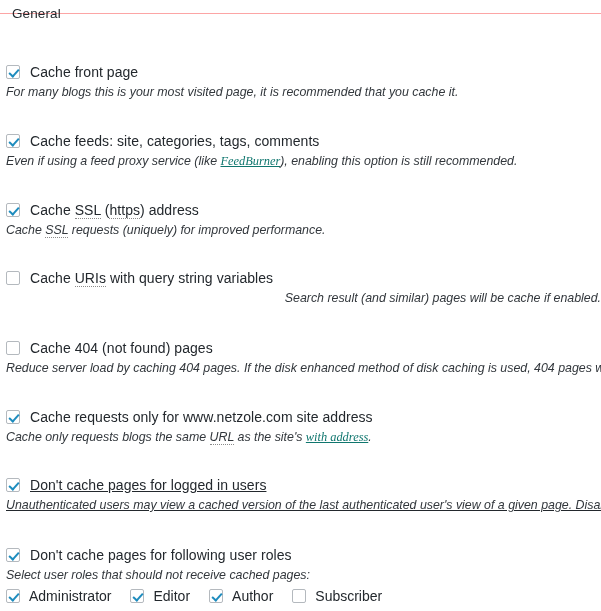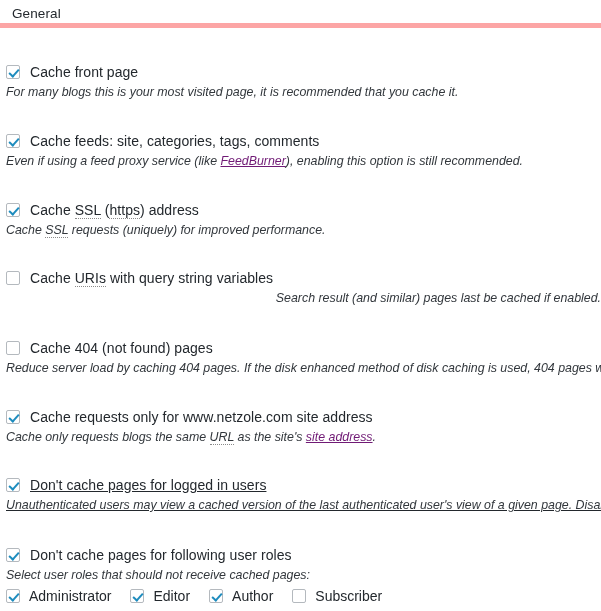--- a/index.html
+++ b/index.html
@@ -11,24 +11,24 @@
     height: 611px;
     background: #ffffff;
     font-family: "Liberation Sans", sans-serif;
     color: #23282d;
     overflow: hidden;
     position: relative;
   }
 
   
   .panel-header {
-    height: 28px;
+    height: 14px;
     box-sizing: border-box;
     padding: 4px 0 0 12px;
-    border-bottom: 5px solid #fca5a5;
+    border-bottom: 1px solid #fca5a5;
   }
   .panel-title {
     font-size: 13.5px;
     font-weight: 400;
     color: #23282d;
     line-height: 19px;
     letter-spacing: 0.1px;
   }
 
   
@@ -96,23 +96,24 @@
   }
   .cb.focused::after {
     border-color: #2a7ec4;
   }
 
   
   .abbr {
     border-bottom: 1px dotted #8a8a8a;
   }
   .lnk {
-    color: #701a75;
+    color: #0f766e;
     text-decoration: underline;
     cursor: pointer;
+    font-family: Liberation Serif, serif;
   }
 
   
   .roles-row {
     display: flex;
     align-items: center;
     padding-left: 6px;
     margin-top: 12px;
     white-space: nowrap;
   }
@@ -158,35 +159,35 @@
         <span class="cb checked" role="checkbox" aria-checked="true"></span>
         <span class="option-label"><span>Cache </span><span class="abbr">SSL</span><span> (</span><span class="abbr">https</span><span>) address</span></span>
       </div>
       <div class="option-desc"><span>Cache </span><span class="abbr">SSL</span><span> requests (uniquely) for improved performance.</span></div>
     </div>
     <div class="option-row abs" style="top: 261px; text-align: right;">
       <div class="option-line">
         <span class="cb" role="checkbox" aria-checked="false"></span>
         <span class="option-label"><span>Cache </span><span class="abbr">URIs</span><span> with query string variables</span></span>
       </div>
-      <div class="option-desc"><span>Search result (and similar) pages last be cached if enabled.</span></div>
+      <div class="option-desc"><span>Search result (and similar) pages will be cache if enabled.</span></div>
     </div>
     <div class="option-row abs" style="top: 331px;">
       <div class="option-line">
         <span class="cb" role="checkbox" aria-checked="false"></span>
         <span class="option-label">Cache 404 (not found) pages</span>
       </div>
       <div class="option-desc"><span>Reduce server load by caching 404 pages. If the disk enhanced method of disk caching is used, 404 pages will be</span></div>
     </div>
     <div class="option-row abs" style="top: 400px;">
       <div class="option-line">
         <span class="cb checked" role="checkbox" aria-checked="true"></span>
         <span class="option-label">Cache requests only for www.netzole.com site address</span>
       </div>
-      <div class="option-desc"><span>Cache only requests blogs the same </span><span class="abbr">URL</span><span> as the site's </span><span class="lnk">site address</span><span>.</span></div>
+      <div class="option-desc"><span>Cache only requests blogs the same </span><span class="abbr">URL</span><span> as the site's </span><span class="lnk">with address</span><span>.</span></div>
     </div>
     <div class="option-row abs" style="top: 468px; text-decoration: underline;">
       <div class="option-line">
         <span class="cb checked" role="checkbox" aria-checked="true"></span>
         <span class="option-label">Don't cache pages for logged in users</span>
       </div>
       <div class="option-desc"><span>Unauthenticated users may view a cached version of the last authenticated user's view of a given page. Disabling</span></div>
     </div>
     <div class="option-row abs" style="top: 538px;">
       <div class="option-line">

